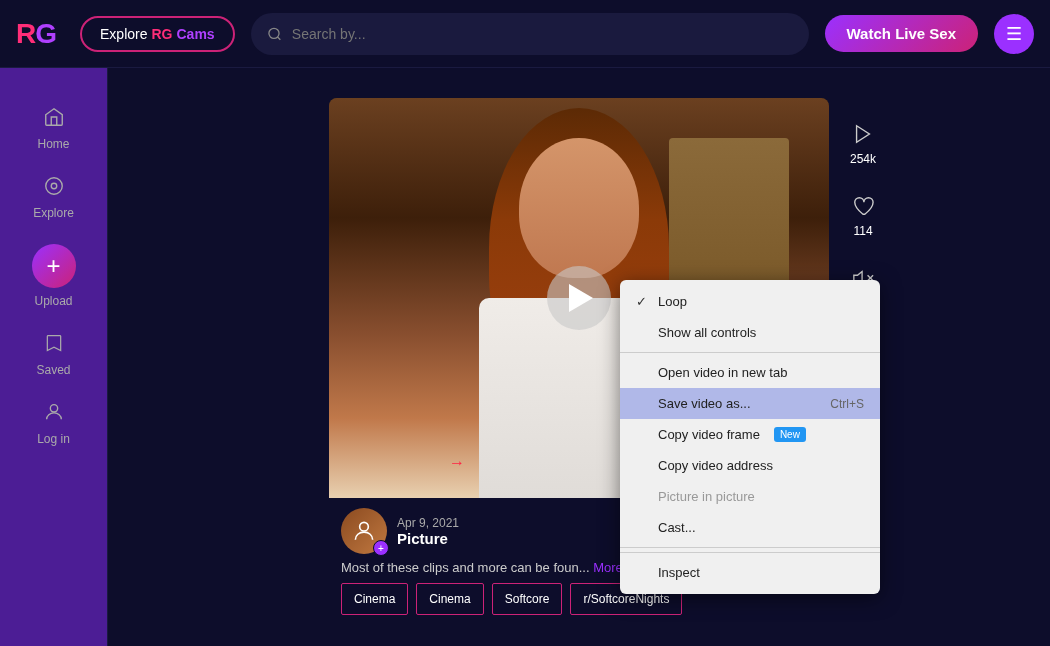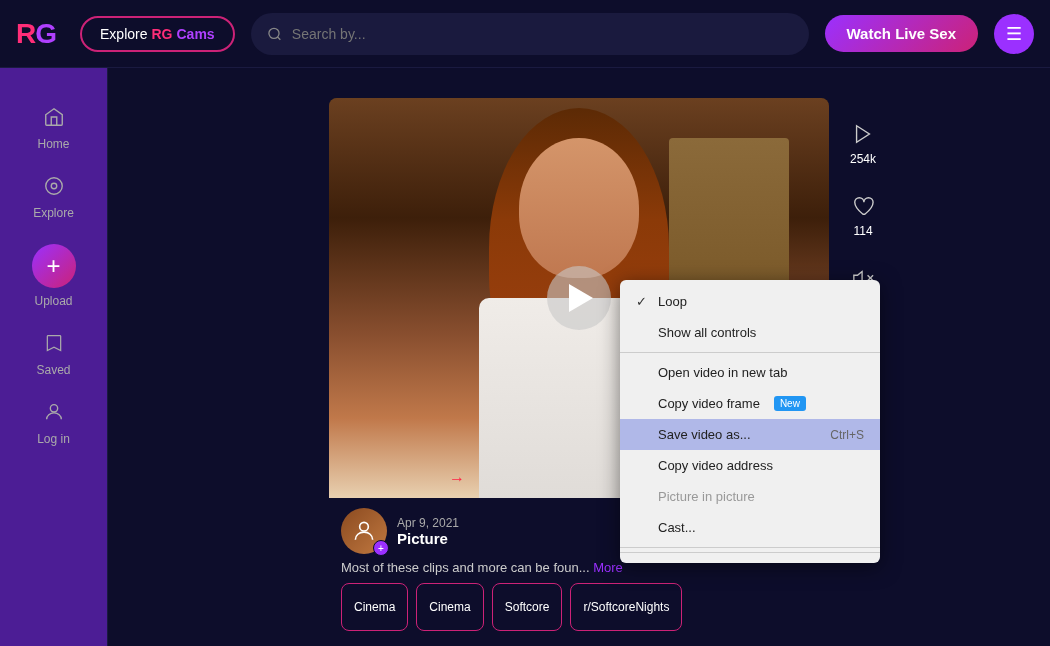--- a/index.html
+++ b/index.html
@@ -383,22 +383,22 @@
     }
 
     .tags-row {
       display: flex;
       gap: 8px;
       flex-wrap: wrap;
     }
 
     .tag {
       border: 1px solid #cc2277;
-      border-radius: 8px;
-      padding: 16px 12px;
+      border-radius: 2px;
+      padding: 8px 12px;
       font-size: 12px;
       color: #fff;
       cursor: pointer;
     }
 
     
     .context-menu {
       position: absolute;
       top: 280px;
       left: 620px;
@@ -662,45 +662,49 @@
     <span>Show all controls</span>
   </div>
 
   <div class="ctx-divider"></div>
 
   <div class="ctx-item">
     <span class="ctx-check"></span>
     <span>Open video in new tab</span>
   </div>
 
+  <div class="ctx-item highlighted">
+    <span class="ctx-check"></span>
+    <span>Save video as...</span>
+    <span class="ctx-shortcut">Ctrl+S</span>
+  </div>
+
   <div class="ctx-item">
     <span class="ctx-check"></span>
     <span>Copy video frame</span>
     <span class="ctx-new-badge">New</span>
   </div>
 
-  <div class="ctx-item highlighted">
-    <span class="ctx-check"></span>
-    <span>Save video as...</span>
-    <span class="ctx-shortcut">Ctrl+S</span>
-  </div>
-
   <div class="ctx-item">
     <span class="ctx-check"></span>
     <span>Copy video address</span>
   </div>
 
   <div class="ctx-item disabled">
     <span class="ctx-check"></span>
     <span>Picture in picture</span>
   </div>
 
   <div class="ctx-item">
     <span class="ctx-check"></span>
     <span>Cast...</span>
   </div>
 
   <div class="ctx-divider"></div>
 
 
   <div class="ctx-divider"></div>
 
+  <div class="ctx-item">
+    <span class="ctx-check"></span>
+    <span>Inspect</span>
+  </div>
 </div>
 
 </body></html>

